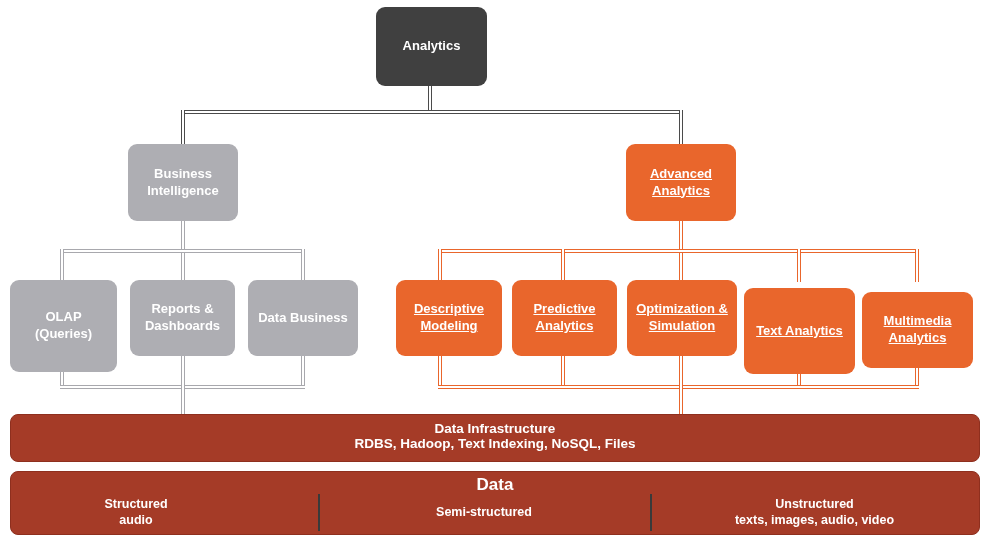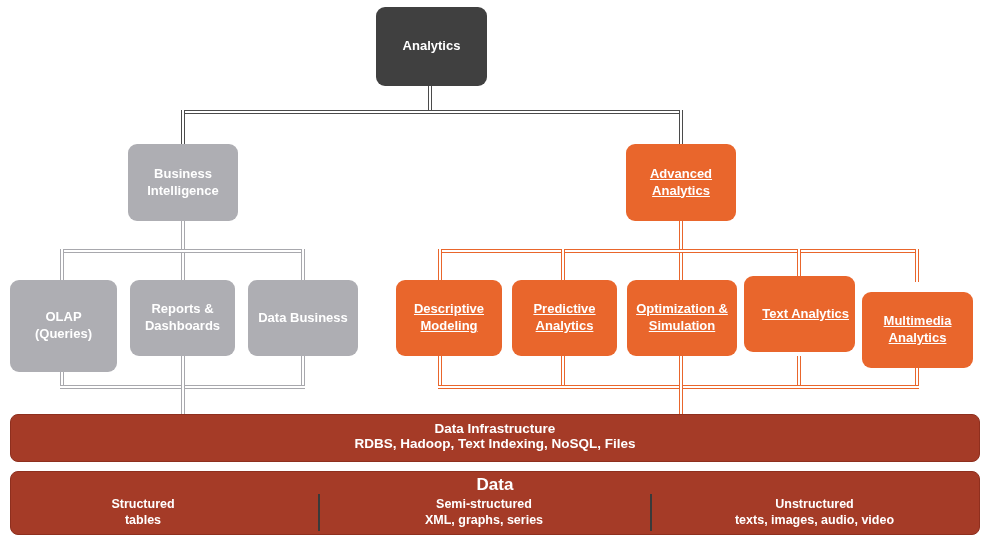--- a/index.html
+++ b/index.html
@@ -83,21 +83,21 @@
     position: absolute;
     top: 23px;
     height: 36px;
     display: flex;
     flex-direction: column;
     justify-content: center;
     font-weight: bold;
     font-size: 12.5px;
     line-height: 1.25;
   }
-  .col-structured   { left: 7px;     width: 250px; }
+  .col-structured   { left: 0;     width: 250px; }
   .col-semi         { left: 307px; width: 332px; }
   .col-unstructured { left: 639px; width: 329px; text-align: center; }
 
   .divider {
     position: absolute;
     top: 22px;
     width: 2px;
     height: 37px;
     background: var(--divider);
   }
@@ -167,46 +167,45 @@
   </div>
 
   <div class="node node-orange" style="left:512px; top:280px; width:105px; height:76px;">
     <span>Predictive Analytics</span>
   </div>
 
   <div class="node node-orange" style="left:627px; top:280px; width:110px; height:76px;">
     <span>Optimization &amp; Simulation</span>
   </div>
 
-  <div class="node node-orange" style="left:744px; top:276px; width:111px; height:76px;justify-content:flex-end;">
+  <div class="node node-orange" style="left:744px; top:288px; width:111px; height:86px;">
     <span>Text Analytics</span>
   </div>
 
   <div class="node node-orange" style="left:862px; top:292px; width:111px; height:76px;">
     <span>Multimedia Analytics</span>
   </div>
 
   <div class="bar bar-infra">
     <div class="infra-title">Data Infrastructure</div>
     <div class="infra-sub">RDBS, Hadoop, Text Indexing, NoSQL, Files</div>
   </div>
 
   <div class="bar bar-data">
     <div class="data-title">Data</div>
 
     <div class="data-col col-structured">
       <div>Structured</div>
-      <div>tables</div>
+      <div>audio</div>
     </div>
 
     <div class="divider divider-1"></div>
 
     <div class="data-col col-semi">
       <div>Semi-structured</div>
-      <div>XML, graphs, series</div>
     </div>
 
     <div class="divider divider-2"></div>
 
     <div class="data-col col-unstructured">
       <div>Unstructured</div>
       <div>texts, images, audio, video</div>
     </div>
   </div>
 

